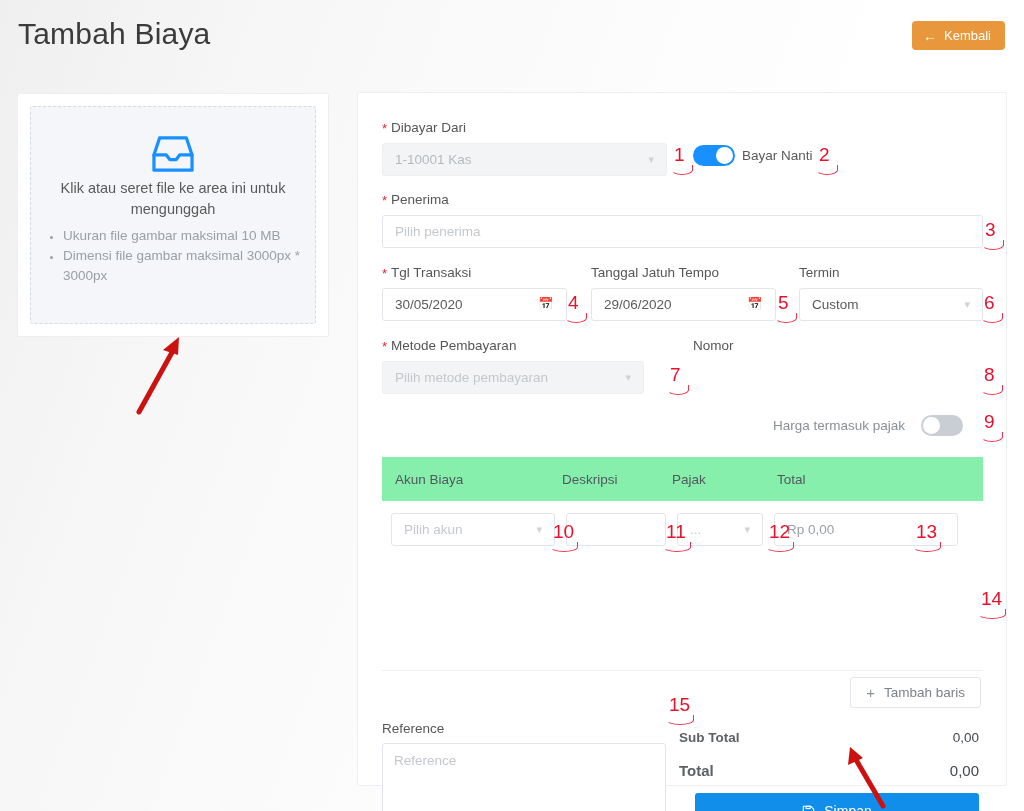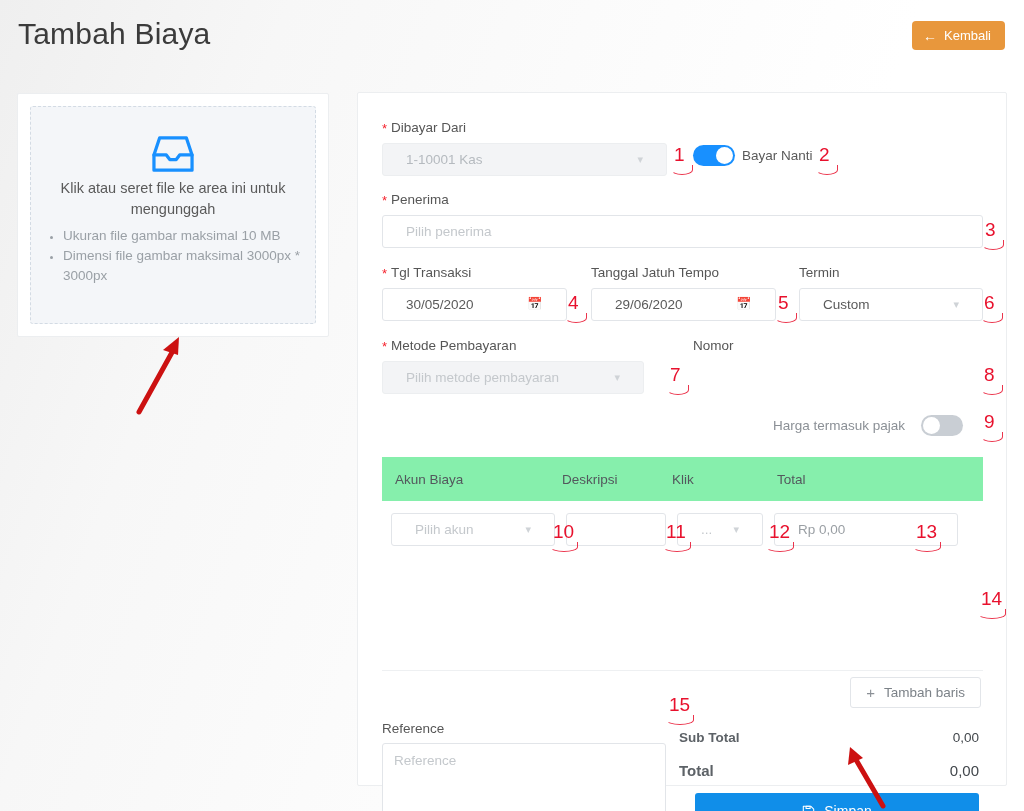--- a/index.html
+++ b/index.html
@@ -45,21 +45,21 @@
   }
   #upload-rules { margin:7px 0 0 0; padding-left:26px; width:272px; }
   #upload-rules li { font-size:13.5px; line-height:1.48; color:#9aa0a6; }
   #upload-rules li::marker { color:#9aa0a6; font-size:11px; }
 
   
   .fl { font-size:13.5px; color:#565656; margin-bottom:7px; display:block; }
   .req::before { content:"*"; color:#f5222d; font-size:13px; margin-right:4px; position:relative; top:1px; }
   .fld {
     height:33px; border:1px solid #e2e5e9; border-radius:3px; background:#fff;
-    display:flex; align-items:center; padding:0 23px;
+    display:flex; align-items:center; padding:0 12px;
     font-size:13.5px; color:#4a4a4a;
   }
   .fld.disabled { background:#f3f4f6; border-color:#eceef0; color:#b5babf; }
   .fld .ph { color:#c4c8cc; }
   .fld .val { color:#5a5a5a; }
   .chev { margin-left:auto; color:#cfd3d7; font-size:11px; }
   .cal  { margin-left:auto; color:#c9ced3; font-size:12.5px; line-height:1; }
 
   
   #lbl-paidfrom { position:absolute; left:24px; top:27px; }
@@ -230,21 +230,21 @@
     <span id="lbl-tax">Harga termasuk pajak</span>
     <div class="switch off">
         <span class="knob"></span>
       </div>
   </div>
 
   <div id="line-table">
     <div id="line-head">
       <div class="c1">Akun Biaya</div>
       <div class="c2">Deskripsi</div>
-      <div class="c3">Klik</div>
+      <div class="c3">Pajak</div>
       <div class="c4">Total</div>
     </div>
     <div id="line-row">
       <div class="fld" id="cell-akun">
         <span class="ph">Pilih akun</span>
         <span class="chev">▾</span>
       </div>
       <div class="fld" id="cell-desk">
         <span class="ph"></span>
       </div>

